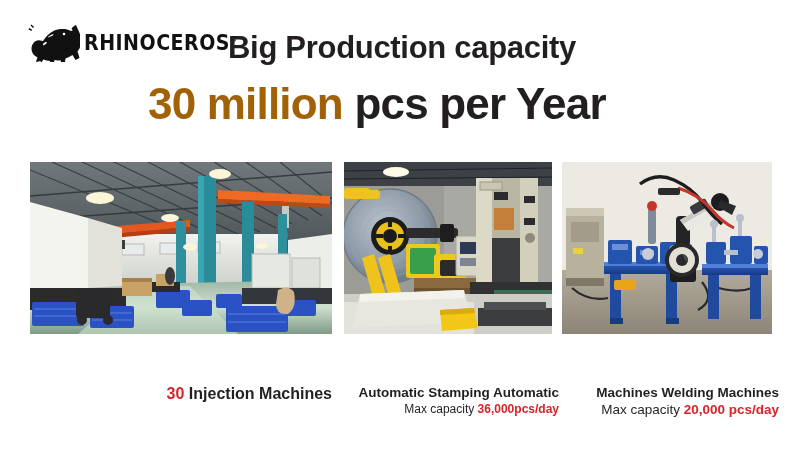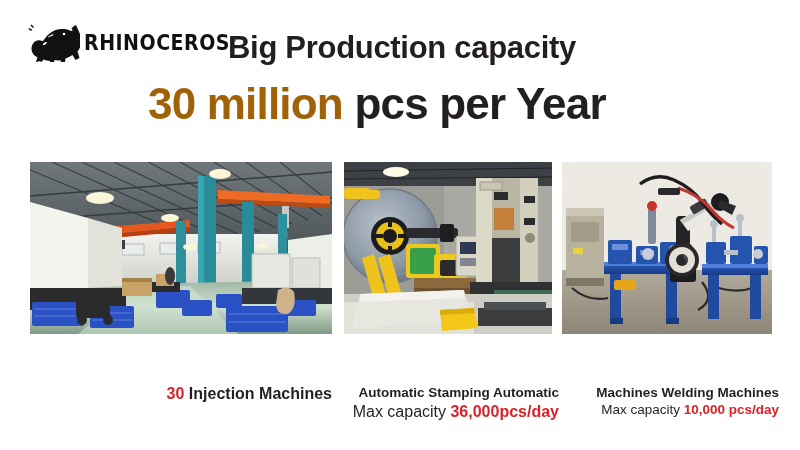--- a/index.html
+++ b/index.html
@@ -72,21 +72,21 @@
   }
   #caption-1 { left:30px;  top:352px; width:302px; }
   #caption-2 { left:337px; top:353px; width:222px; }
   #caption-3 { left:557px; top:353px; width:222px; }
 
   .cap-line1 { font-weight:bold; white-space:nowrap; }
   .cap-line2 { white-space:nowrap; }
   #caption-1 .cap-line1 { font-size:16px; }
   #caption-1 .cap-line2 { font-size:16px; }
   #caption-2 .cap-line1 { font-size:13.5px; }
-  #caption-2 .cap-line2 { font-size:16px; }
+  #caption-2 .cap-line2 { font-size:12px; }
   #caption-3 .cap-line1 { font-size:13.5px; }
   #caption-3 .cap-line2 { font-size:13.5px; }
   .cap-strong { font-weight:bold; color:#d8232a; }
 </style>
 </head>
 <body>
 
 <div class="header">
 
   <div class="logo-block">
@@ -409,14 +409,14 @@
   <div class="cap-line1"><span class="cap-strong">30</span><span> Injection Machines</span></div>
 </div>
 
 <div class="caption" id="caption-2">
   <div class="cap-line1"><span class="cap-strong"></span><span>Automatic Stamping Automatic</span></div>
   <div class="cap-line2"><span>Max capacity </span><span class="cap-strong">36,000pcs/day</span></div>
 </div>
 
 <div class="caption" id="caption-3">
   <div class="cap-line1"><span class="cap-strong"></span><span>Machines Welding Machines</span></div>
-  <div class="cap-line2"><span>Max capacity </span><span class="cap-strong">10,000 pcs/day</span></div>
+  <div class="cap-line2"><span>Max capacity </span><span class="cap-strong">20,000 pcs/day</span></div>
 </div>
 
 </body></html>

